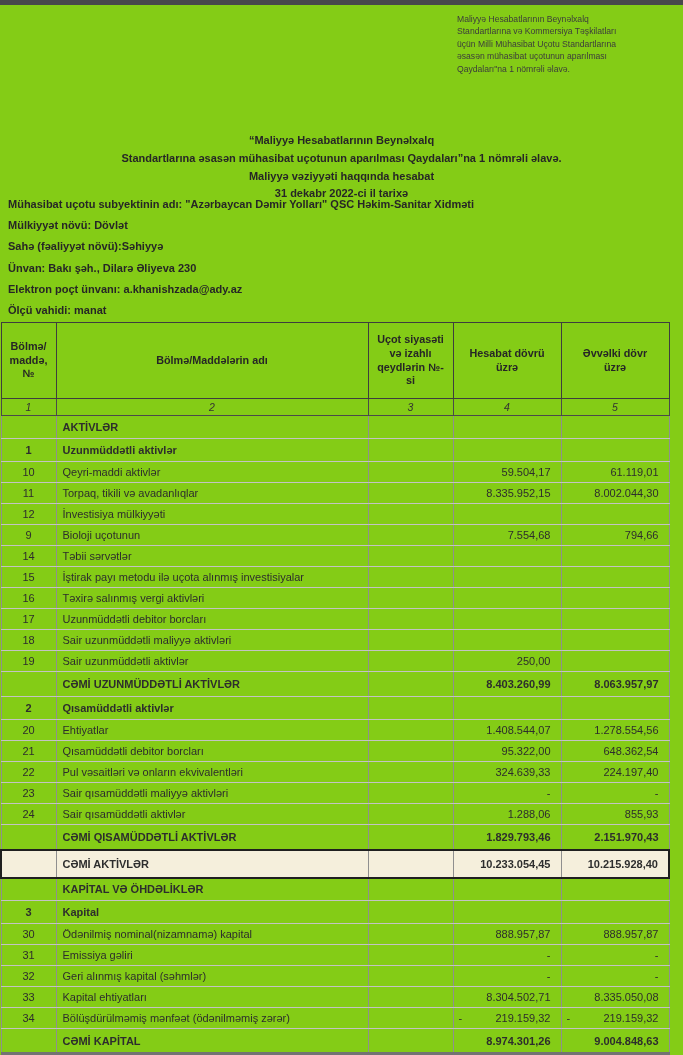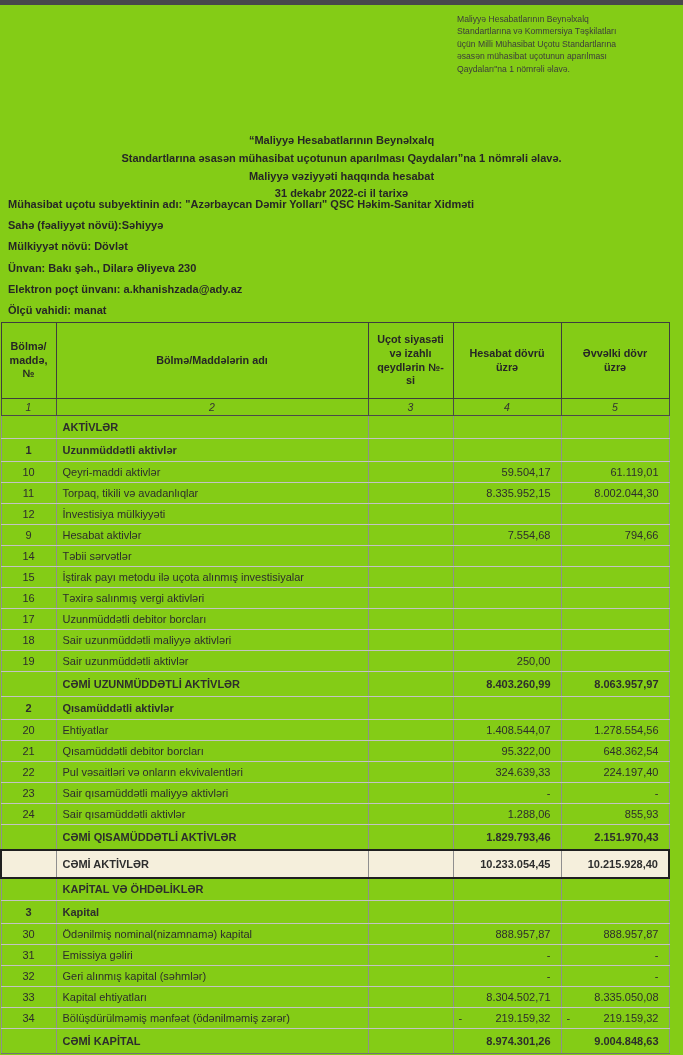--- a/index.html
+++ b/index.html
@@ -30,21 +30,21 @@
   .bs tr.colnums td {
     font-style:italic; font-size:10.5px; text-align:center; height:17px;
     border:1px solid #4a4a4a; color:#333;
   }
   .bs tbody td {
     font-size:11px; height:21px; padding:0; vertical-align:middle;
     border-left:1px solid #8f8f8f; border-right:1px solid #8f8f8f;
     border-top:1px solid #c3c3c3; border-bottom:1px solid #c3c3c3;
     overflow:hidden; white-space:nowrap;
   }
-  .bs tbody tr:last-child td { border-bottom:1px solid #737373; }
+  .bs tbody tr:last-child td { border-bottom:3px solid #737373; }
   .bs td.c-no   { text-align:center; }
   .bs td.c-name { padding-left:6px; }
   .bs td.c-num  { text-align:right; padding-right:10px; }
   .bs tr.r-section td, .bs tr.r-group td, .bs tr.r-total td, .bs tr.r-grand td { font-weight:bold; }
   .bs tr.r-section { height:23px; } .bs tr.r-group { height:23px; }
   .bs tr.r-total { height:25px; }
   .bs tr.r-grand { height:28px; }
   .bs tr.r-grand td {
     background:#f5efdc;
     border-top:2px solid #1f1f1f; border-bottom:2px solid #1f1f1f;
@@ -71,22 +71,22 @@
 
   <div class="title-block">
     <div>“Maliyyə Hesabatlarının Beynəlxalq</div>
     <div>Standartlarına əsasən mühasibat uçotunun aparılması Qaydaları”na 1 nömrəli əlavə.</div>
     <div>Maliyyə vəziyyəti haqqında hesabat</div>
     <div>31 dekabr 2022-ci il tarixə</div>
   </div>
 
   <div class="info-block">
     <div>Mühasibat uçotu subyektinin adı: "Azərbaycan Dəmir Yolları" QSC Həkim-Sanitar Xidməti</div>
+    <div>Mülkiyyət növü: Dövlət</div>
     <div>Sahə (fəaliyyət növü):Səhiyyə</div>
-    <div>Mülkiyyət növü: Dövlət</div>
     <div>Ünvan: Bakı şəh., Dilarə Əliyeva 230</div>
     <div>Elektron poçt ünvanı: a.khanishzada@ady.az</div>
     <div>Ölçü vahidi: manat</div>
   </div>
 
   <table class="bs">
     <colgroup>
       <col style="width:55px">
         <col style="width:312px">
         <col style="width:85px">
@@ -147,21 +147,21 @@
         </tr>
         <tr class="r-item">
           <td class="c-no">12</td>
           <td class="c-name">İnvestisiya mülkiyyəti</td>
           <td class="c-note"></td>
           <td class="c-num"></td>
           <td class="c-num"></td>
         </tr>
         <tr class="r-item">
           <td class="c-no">9</td>
-          <td class="c-name">Hesabat aktivlər</td>
+          <td class="c-name">Bioloji uçotunun</td>
           <td class="c-note"></td>
           <td class="c-num">7.554,68</td>
           <td class="c-num">794,66</td>
         </tr>
         <tr class="r-item">
           <td class="c-no">14</td>
           <td class="c-name">Təbii sərvətlər</td>
           <td class="c-note"></td>
           <td class="c-num"></td>
           <td class="c-num"></td>

